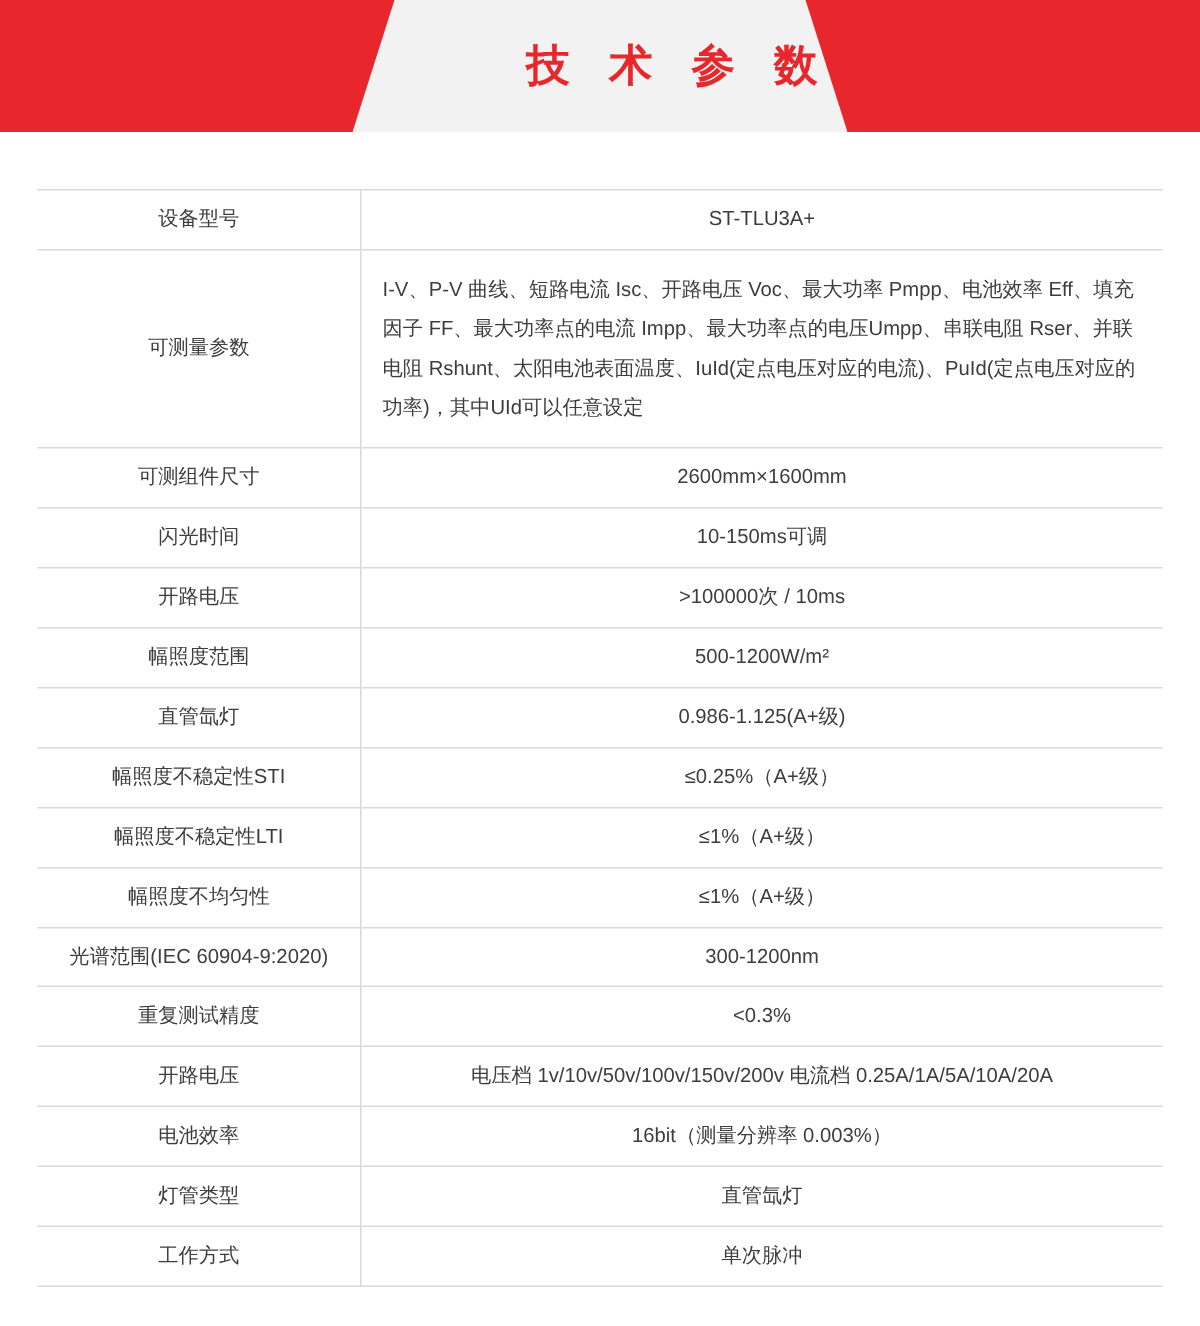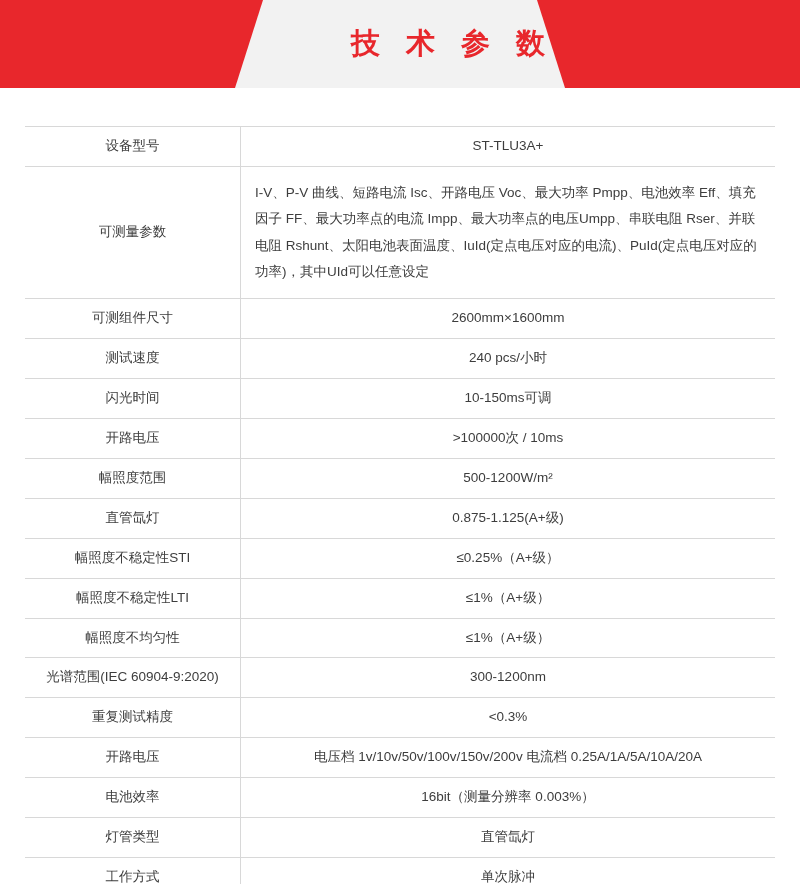--- a/index.html
+++ b/index.html
@@ -124,38 +124,34 @@
           </tr>
           <tr class=" params">
             <td class="label">可测量参数</td>
             <td class="value left">I-V、P-V 曲线、短路电流 Isc、开路电压 Voc、最大功率 Pmpp、电池效率 Eff、填充因子 FF、最大功率点的电流 Impp、最大功率点的电压Umpp、串联电阻 Rser、并联电阻 Rshunt、太阳电池表面温度、IuId(定点电压对应的电流)、PuId(定点电压对应的功率)，其中UId可以任意设定</td>
           </tr>
           <tr>
             <td class="label">可测组件尺寸</td>
             <td class="value">2600mm×1600mm</td>
           </tr>
           <tr>
-            <td class="label">测试速度</td>
-            <td class="value">240 pcs/小时</td>
-          </tr>
-          <tr>
             <td class="label">闪光时间</td>
             <td class="value">10-150ms可调</td>
           </tr>
           <tr>
             <td class="label">开路电压</td>
             <td class="value">&gt;100000次 / 10ms</td>
           </tr>
           <tr>
             <td class="label">幅照度范围</td>
             <td class="value">500-1200W/m²</td>
           </tr>
           <tr>
             <td class="label">直管氙灯</td>
-            <td class="value">0.875-1.125(A+级)</td>
+            <td class="value">0.986-1.125(A+级)</td>
           </tr>
           <tr>
             <td class="label">幅照度不稳定性STI</td>
             <td class="value">≤0.25%（A+级）</td>
           </tr>
           <tr>
             <td class="label">幅照度不稳定性LTI</td>
             <td class="value">≤1%（A+级）</td>
           </tr>
           <tr>

